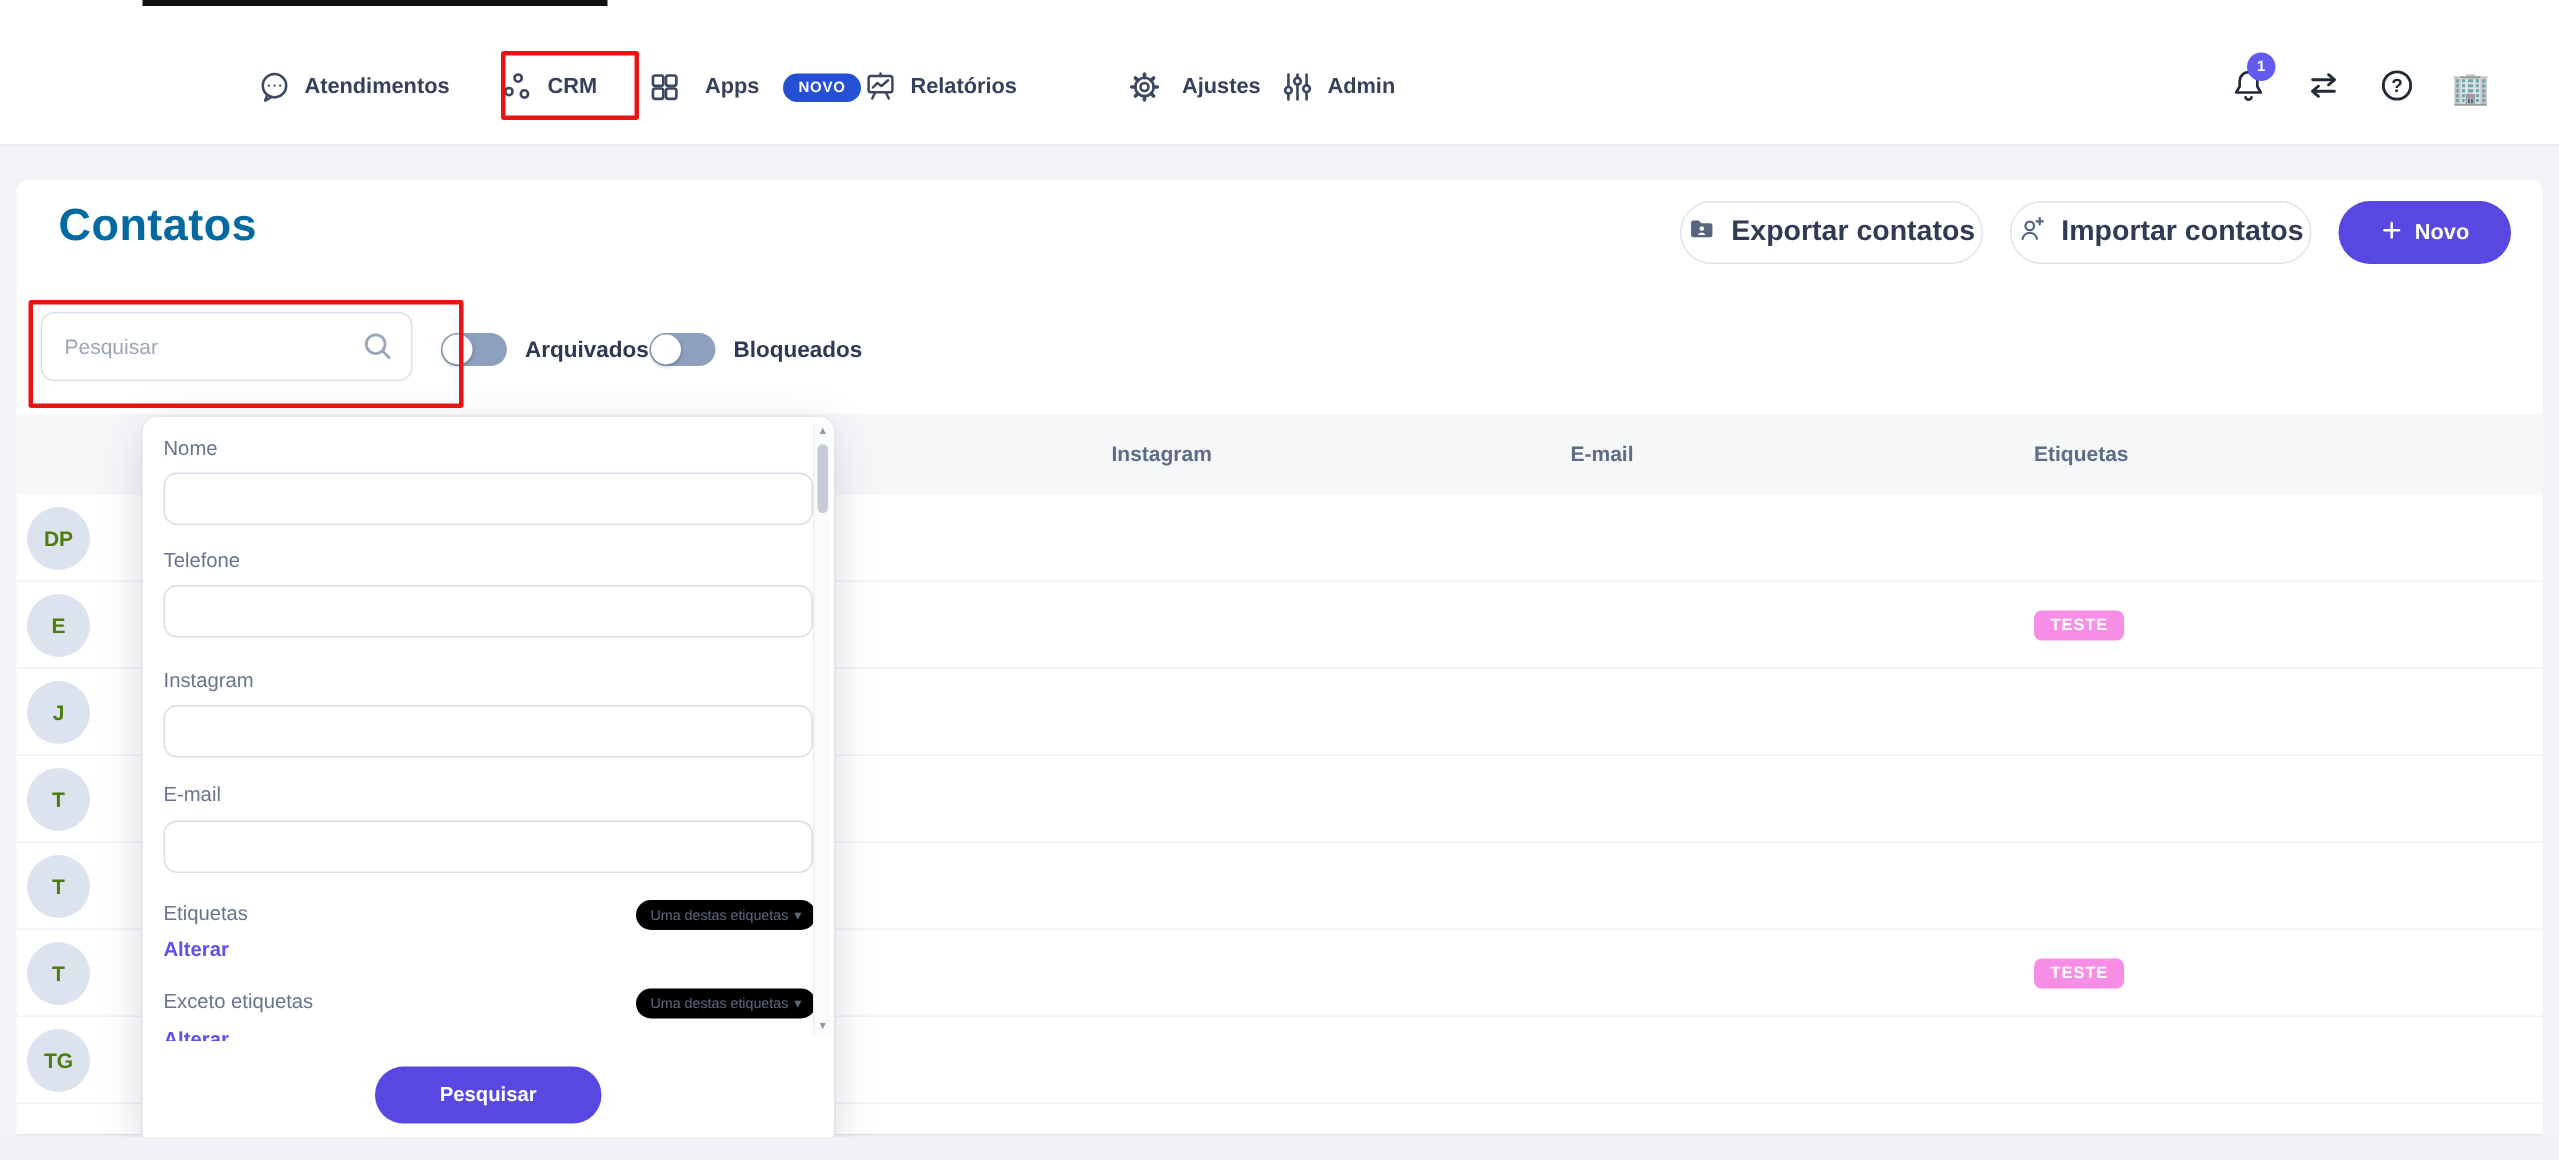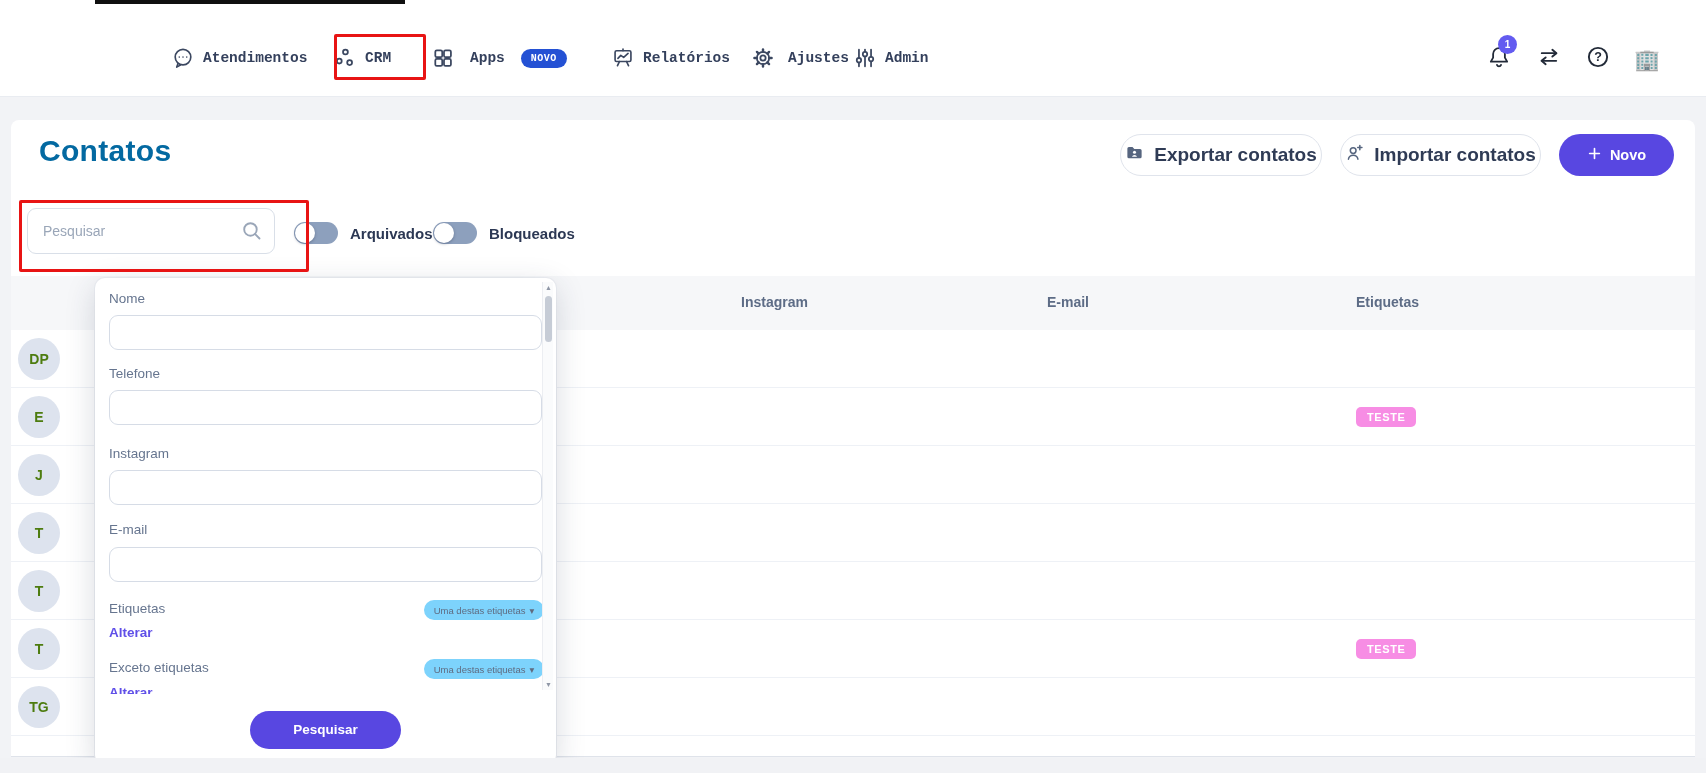--- a/index.html
+++ b/index.html
@@ -7,26 +7,26 @@
               font-family:"Liberation Sans", sans-serif; }
   .screen { position:relative; width:1706px; height:773px; }
 
   
   .topline { position:absolute; left:95px; top:0; width:310px; height:4px; background:#101010; z-index:60; }
 
   
   .topnav { position:absolute; left:0; top:0; width:1706px; height:97px; background:#ffffff;
             border-bottom:1px solid #e9ecf1; z-index:10; }
   .nav-item { position:absolute; top:36px; height:44px; display:flex; align-items:center; gap:9px;
-              color:#34405c; font-size:14.5px; font-weight:600; cursor:pointer;font-family:Liberation Mono, monospace; }
+              color:#34405c; font-size:14.5px; font-weight:600; cursor:pointer; }
   .nav-item svg { display:block; }
   .ni-atend { left:172px; }
   .ni-crm   { left:334px; }
   .ni-apps  { left:432px;gap:16px; }
-  .ni-rel   { left:612px; }
+  .ni-rel   { left:576px; }
   .ni-aju   { left:752px;gap:14px; }
   .ni-adm   { left:854px; }
   .nav-badge { background:#2451d4; color:#fff; font-size:10px; font-weight:700; letter-spacing:.5px;
                padding:4px 10px; border-radius:11px; }
   .nav-right-icon { position:absolute; top:44px; width:30px; height:30px; display:flex;
                     align-items:center; justify-content:center; cursor:pointer; }
   .ri-bell { left:1484px; }
   .ri-swap { left:1534px; }
   .ri-help { left:1583px; }
   .ri-building { left:1632px; font-size:21px; line-height:1; }
@@ -97,21 +97,21 @@
   .f-label { position:absolute; left:14px; font-size:13.5px; font-weight:400; color:#66758f; }
   .f-input { position:absolute; left:14px; width:433px; height:35px; border:1px solid #d6dce6;
              border-radius:9px; background:#fff; font-size:14px; color:#44516b; padding:0 12px;
              outline:none; font-family:"Liberation Sans", sans-serif; }
   .lbl-nome { top:13px; }  .inp-nome { top:37px; }
   .lbl-tel  { top:88px; }  .inp-tel  { top:112px; }
   .lbl-ig   { top:168px; } .inp-ig   { top:192px; }
   .lbl-em   { top:244px; } .inp-em   { top:269px; }
   .lbl-tags  { top:323px; }
   .lbl-xtags { top:382px; }
-  .mode-pill { position:absolute; left:329px; width:120px; height:20px; background:#7dd3fc;
+  .mode-pill { position:absolute; left:329px; width:120px; height:20px; background:#000000;
                border-radius:10px; font-size:9.5px; color:#5f6b80; display:flex; align-items:center;
                justify-content:center; gap:4px; cursor:pointer; white-space:nowrap; }
   .pill-tags  { top:322px; }
   .pill-xtags { top:381px; }
   .alter-link { position:absolute; left:14px; font-size:13.5px; font-weight:600; color:#6050e8; cursor:pointer; }
   .alt-1 { top:347px; }
   .alt-2 { top:407px; }
 
   .popup-scrollbar { position:absolute; right:3px; top:4px; width:11px; height:408px;
                      background:#fafbfc; border-left:1px solid #eceef2; cursor:pointer; }

